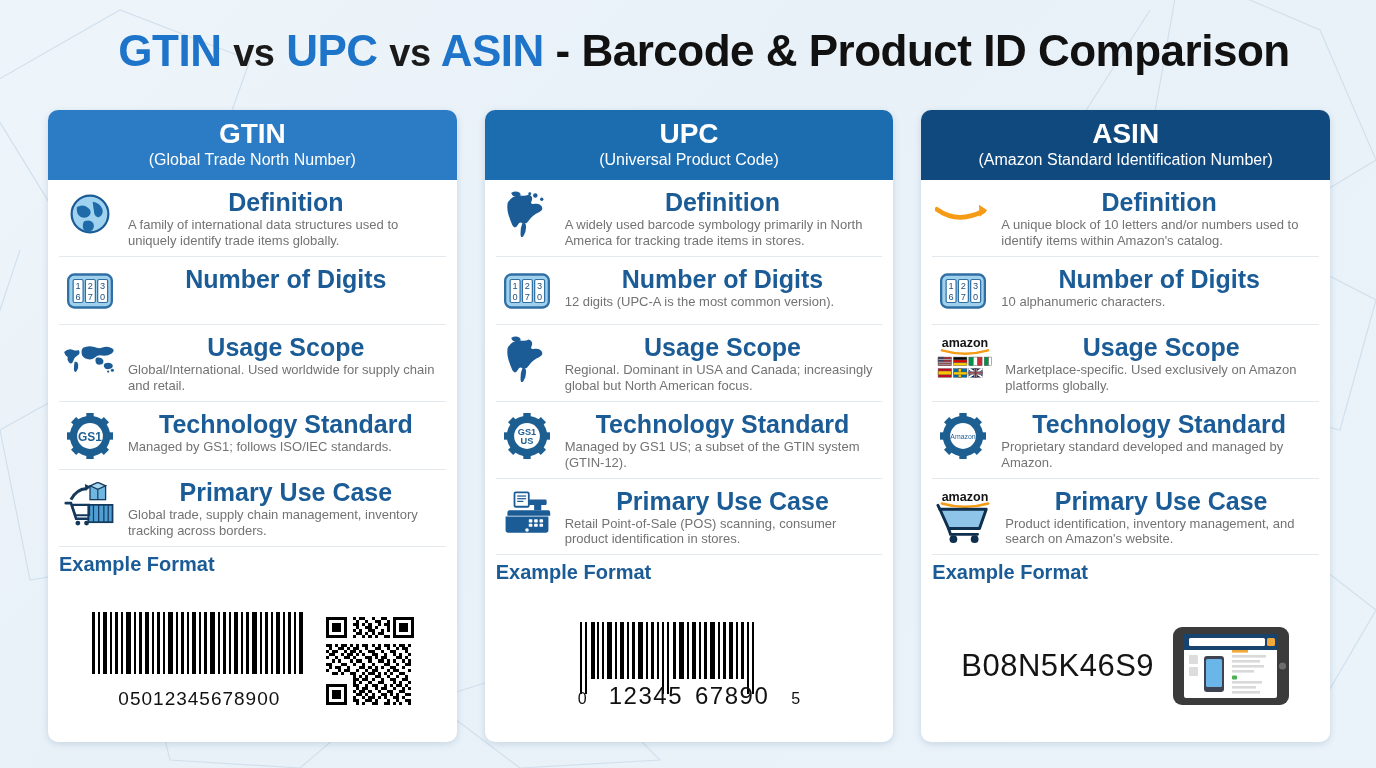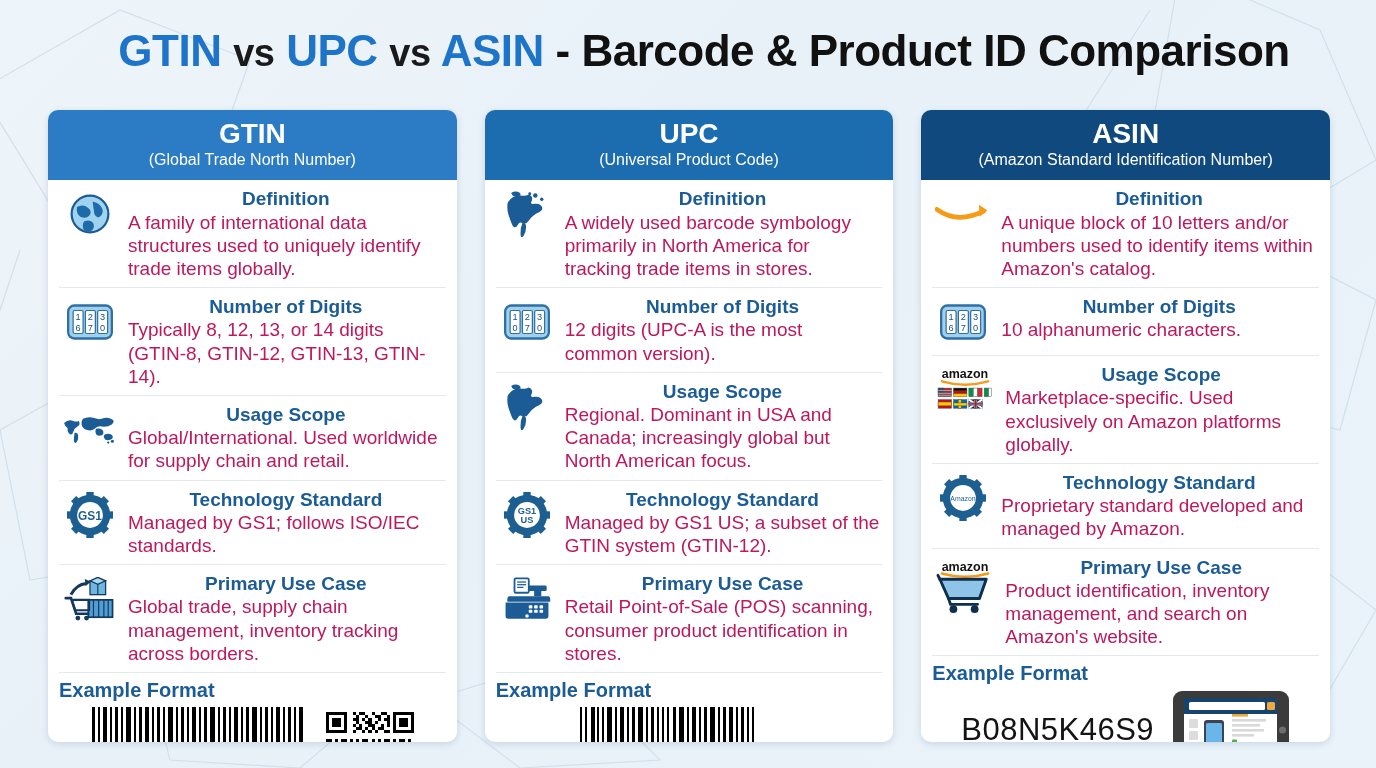--- a/index.html
+++ b/index.html
@@ -51,24 +51,24 @@
     padding: 8px 2px 7px;
     border-bottom: 1px solid #e4e9ee;
   }
   .row:last-of-type { border-bottom: 1px solid #e4e9ee; }
   .row-icon {
     flex: 0 0 58px; width: 58px; height: 52px;
     display: flex; align-items: center; justify-content: center;
   }
   .row-text { flex: 1 1 auto; min-width: 0; }
   .row-title {
-    font-size: 19px; font-weight: bold; color: #1b5b96;
+    font-size: 25px; font-weight: bold; color: #1b5b96;
     text-align: center; line-height: 1.12; margin-bottom: 1px;
   }
-  .row-desc { font-size: 19px; color: #be185d; line-height: 1.22; }
+  .row-desc { font-size: 13px; color: #737373; line-height: 1.22; }
 
   .example {
     padding-top: 6px;
     flex: 1 1 auto;
     display: flex; flex-direction: column; 
   }
   .example-title {
     font-size: 20px; font-weight: bold; color: #1b5b96;
     margin-bottom: 5px;
   }
@@ -154,21 +154,20 @@
                 <text x="30.5" y="21">2</text>
                 <text x="46.5" y="21">3</text>
               <text x="14.5" y="35">6</text>
                 <text x="30.5" y="35">7</text>
                 <text x="46.5" y="35">0</text>
             </g>
           </svg>
         </div>
         <div class="row-text">
           <div class="row-title">Number of Digits</div>
-          <div class="row-desc">Typically 8, 12, 13, or 14 digits (GTIN-8, GTIN-12, GTIN-13, GTIN-14).</div>
         </div>
       </div>
 
       <div class="row">
         <div class="row-icon">
           <svg width="56" height="32" viewBox="0 0 80 44" fill="#1b5b96">
             <path d="M3 12 q6 -6 13 -3 q4 2 8 0 q3 5 -2 8 q-4 2 -6 8 q-2 6 -6 2 q-3 -4 -2 -8 q-4 -2 -5 -7Z"></path>
             <path d="M18 26 q4 -1 5 3 q1 5 -2 10 q-3 4 -4 -2 q0 -6 1 -11Z"></path>
             <path d="M30 6 q8 -4 16 -1 q8 3 14 0 q6 -2 12 2 q4 3 -1 7 q-6 4 -14 3 q-6 -1 -10 3 q-5 4 -11 2 q-7 -2 -8 -8 q-1 -5 2 -8Z"></path>
             <path d="M50 20 q7 -1 9 4 q1 5 -4 6 q-6 1 -7 -4 q-1 -5 2 -6Z"></path>

